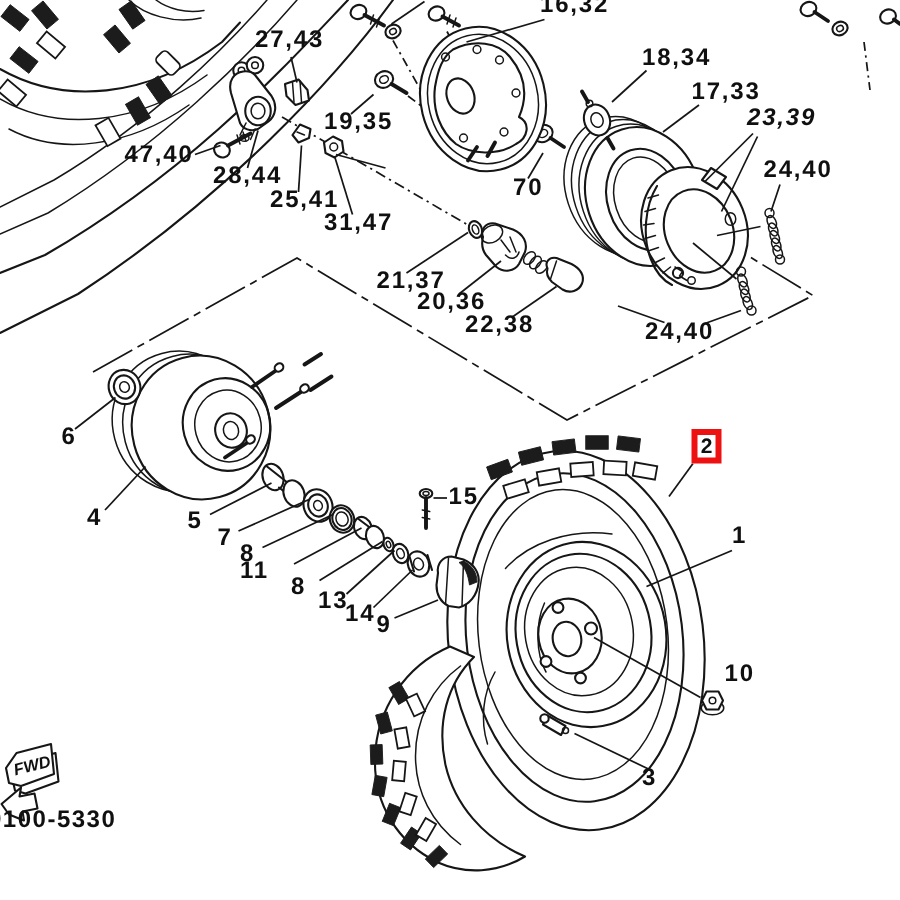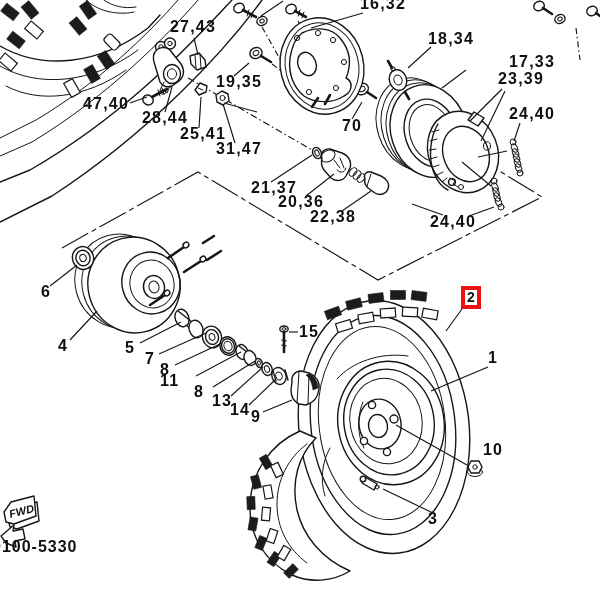--- a/index.html
+++ b/index.html
@@ -387,22 +387,22 @@
 
   <div id="labels">
       <div class="plabel" style="left: 170px; top: 19px;">27,43</div>
       <div class="plabel" style="left: 216px; top: 74px; text-align: right;">19,35</div>
       <div class="plabel" style="left: 83px; top: 96px;">47,40</div>
       <div class="plabel" style="left: 142px; top: 110px;">28,44</div>
       <div class="plabel" style="left: 180px; top: 126px;">25,41</div>
       <div class="plabel" style="left: 216px; top: 141px; text-align: right;">31,47</div>
       <div class="plabel" style="left: 360px; top: -4px;">16,32</div>
       <div class="plabel" style="left: 428px; top: 31px;">18,34</div>
-      <div class="plabel" style="left: 461px; top: 54px; margin-left: 48px;">17,33</div>
-      <div class="plabel" style="left: 498px; top: 71px;">23,39</div>
+      <div class="plabel" style="left: 461px; top: 54px;">17,33</div>
+      <div class="plabel" style="left: 498px; top: 71px; font-style: italic;">23,39</div>
       <div class="plabel" style="left: 509px; top: 106px;">24,40</div>
       <div class="plabel" style="left: 342px; top: 118px;">70</div>
       <div class="plabel" style="left: 251px; top: 180px;">21,37</div>
       <div class="plabel" style="left: 278px; top: 194px;">20,36</div>
       <div class="plabel" style="left: 310px; top: 209px;">22,38</div>
       <div class="plabel" style="left: 430px; top: 214px;">24,40</div>
       <div class="plabel" style="left: 41px; top: 284px;">6</div>
       <div class="plabel" style="left: 58px; top: 338px;">4</div>
       <div class="plabel" style="left: 125px; top: 340px;">5</div>
       <div class="plabel" style="left: 145px; top: 351px;">7</div>

